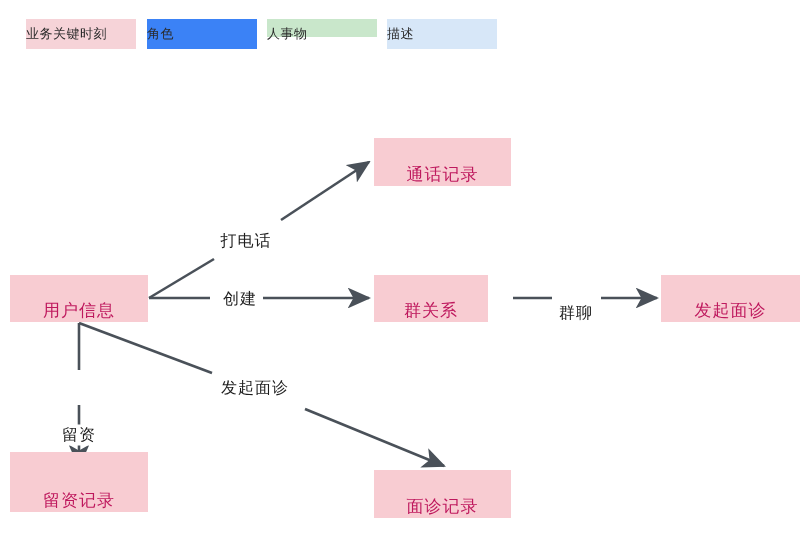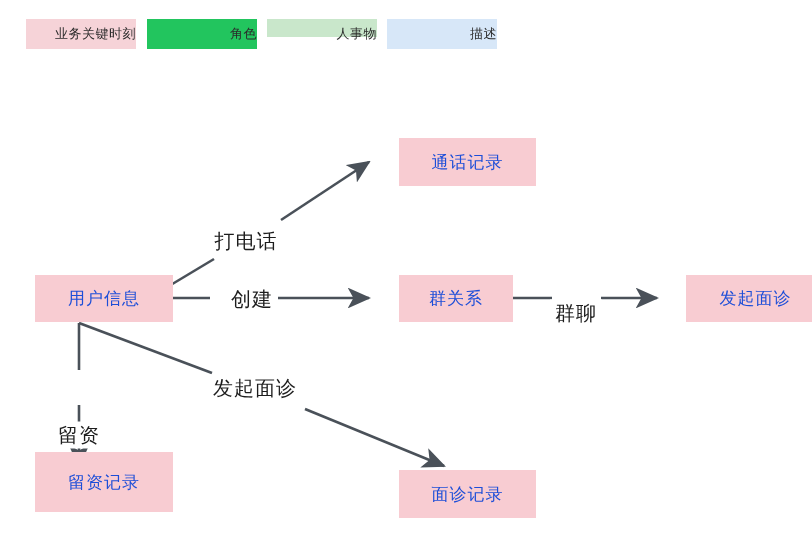--- a/index.html
+++ b/index.html
@@ -16,44 +16,43 @@
     height: 543px;
     background: #ffffff;
     overflow: hidden;
   }
 
   
   .legend-chip {
     position: absolute;
     height: 30px;
     line-height: 30px;
-    text-align: right;
+    text-align: left;
     font-size: 13px;
     color: #2b2b2b;
     white-space: nowrap;
     letter-spacing: 0.5px;
   }
 
   
   .node {
     position: absolute;
     display: flex;
-    align-items: center;
+    align-items: flex-end;
     justify-content: center;
     font-size: 17px;
-    color: #1d4ed8;
+    color: #be185d;
     letter-spacing: 1px;
     white-space: nowrap;
-    margin-left: 25px;
   }
 
   
   .edge-label {
     position: absolute;
-    font-size: 20px;
+    font-size: 16px;
     color: #1d1d1d;
     background: #ffffff;
     padding: 0 5px;
     white-space: nowrap;
     letter-spacing: 1px;
     transform: translate(-50%, -50%);
   }
 
   
   #edge-layer {
@@ -78,21 +77,21 @@
 </style>
 </head>
 <body>
 
 <div id="canvas" style="width: 812px; height: 543px; background: rgb(255, 255, 255);">
 
   <div>
     <div class="legend-chip" style="left: 26px; top: 19px; width: 110px; height: 30px; background: rgb(246, 211, 216);">
       <span>业务关键时刻</span>
     </div>
-    <div class="legend-chip" style="left: 147px; top: 19px; width: 110px; height: 30px; background: #22c55e;">
+    <div class="legend-chip" style="left: 147px; top: 19px; width: 110px; height: 30px; background: #3b82f6;">
       <span>角色</span>
     </div>
     <div class="legend-chip" style="left: 267px; top: 19px; width: 110px; height: 18px; background: rgb(201, 231, 203);">
       <span>人事物</span>
     </div>
     <div class="legend-chip" style="left: 387px; top: 19px; width: 110px; height: 30px; background: rgb(215, 231, 248);">
       <span>描述</span>
     </div>
   </div>
 
@@ -145,20 +144,20 @@
     <div class="node" style="left: 10px; top: 452px; width: 138px; height: 60px; background: rgb(248, 204, 210);">
       <span>留资记录</span>
     </div>
     <div class="node" style="left: 374px; top: 470px; width: 137px; height: 48px; background: rgb(248, 204, 210);">
       <span>面诊记录</span>
     </div>
   </div>
 
   <div>
     <div class="edge-label" style="left: 246px; top: 241px;">打电话</div>
-    <div class="edge-label" style="left: 252px; top: 299px;">创建</div>
+    <div class="edge-label" style="left: 240px; top: 299px;">创建</div>
     <div class="edge-label" style="left: 576px; top: 299px; margin-top: 14px;">群聊</div>
     <div class="edge-label" style="left: 79px; top: 387px; margin-top: 48px;">留资</div>
     <div class="edge-label" style="left: 255px; top: 388px;">发起面诊</div>
   </div>
 
 
 </div>
 
 </body></html>

